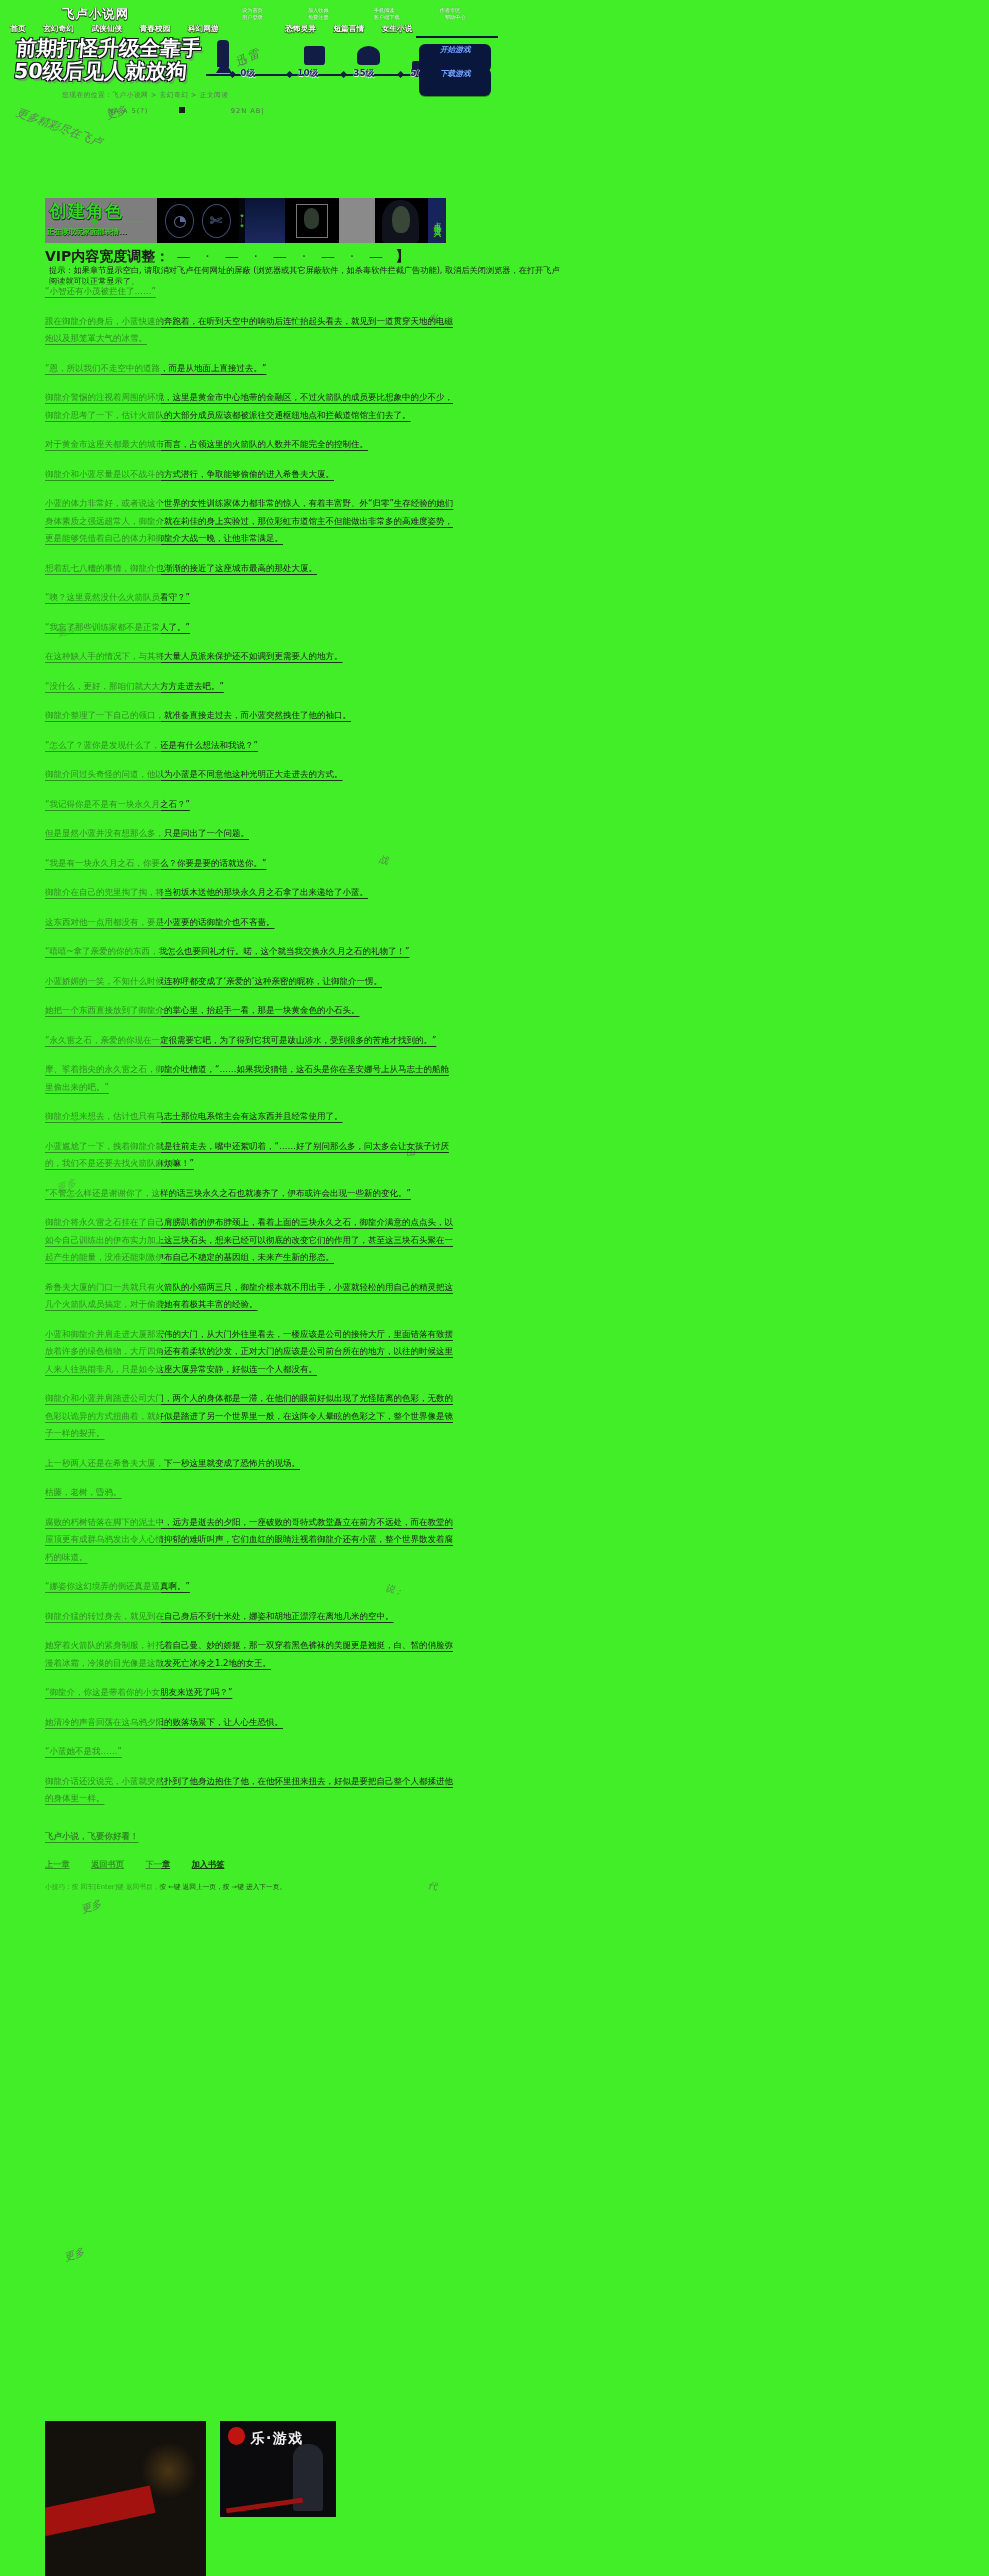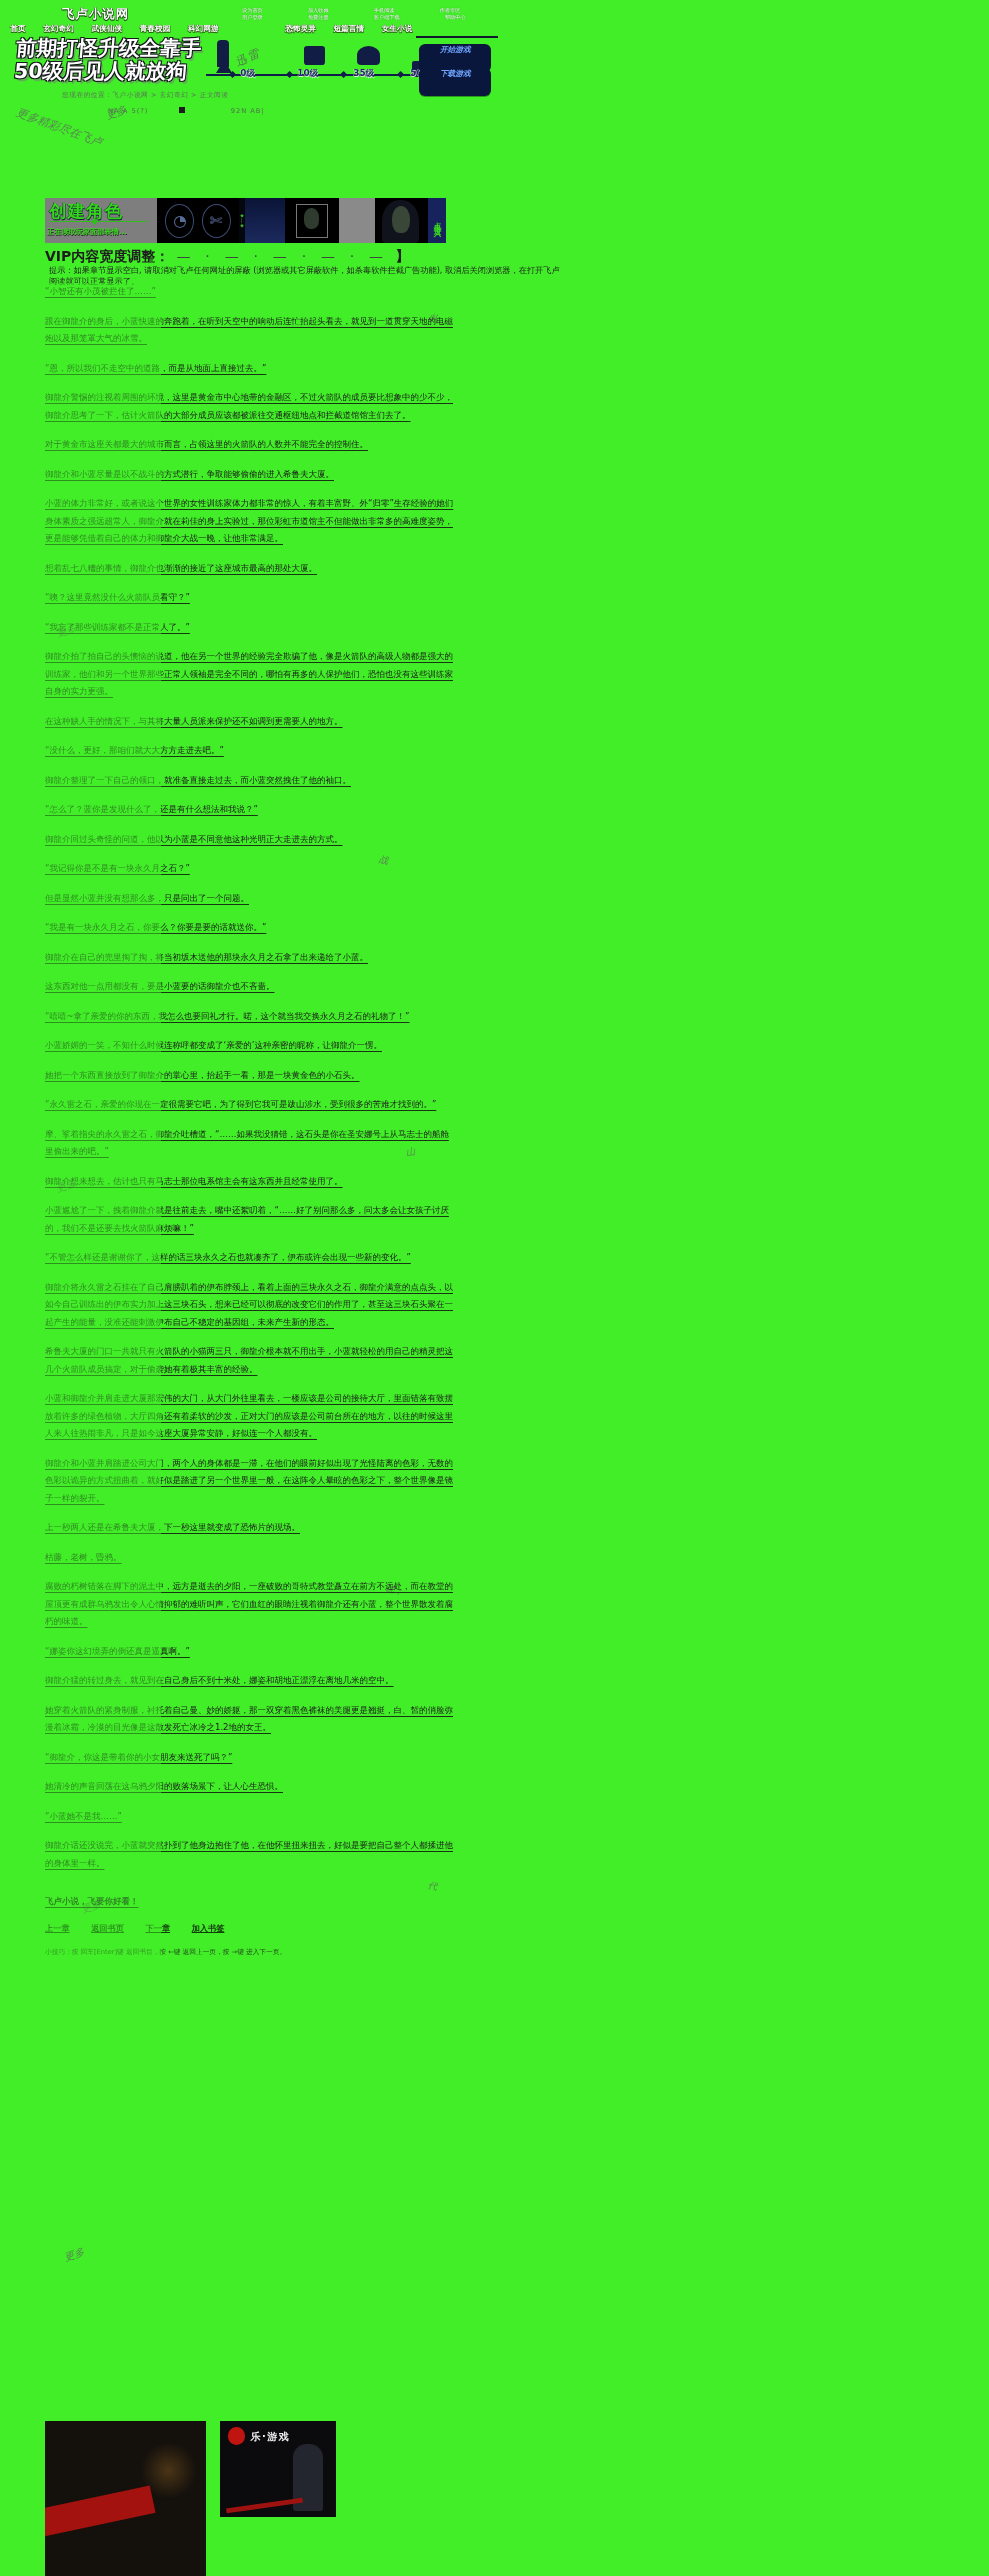--- a/index.html
+++ b/index.html
@@ -90,21 +90,21 @@
   .tail-nav span{font-size:8.2px;color:#143d0e;font-weight:bold;cursor:pointer;text-decoration:underline;}
   .tail-tip{margin-top:13.4px;font-size:6.7px;color:#27471f;}
   
   .footer-ads{position:absolute;top:2421px;left:45px;display:flex;gap:14.4px;align-items:flex-start;}
   .fad-left{width:161px;height:174px;background:#14100c;position:relative;overflow:hidden;}
   .fad-left .ribbon{position:absolute;left:-15.5px;top:77px;width:124px;height:28px;background:#a3120e;transform:rotate(-12deg);}
   .fad-left .glow{position:absolute;right:9.3px;top:20.6px;width:57px;height:57px;border-radius:50%;
     background:radial-gradient(circle,#4a3516 0%,rgba(20,16,12,0) 70%);}
   .fad-right{width:116px;height:96px;background:#0b0b0e;position:relative;overflow:hidden;}
   .fad-right .badge{position:absolute;left:7.2px;top:6.2px;width:17.5px;height:17.5px;border-radius:50%;background:#c01410;}
-  .fad-right .label{position:absolute;left:30px;top:9.3px;color:#f2f2f2;font-size:10px;font-weight:bold;letter-spacing:1.5px;}
+  .fad-right .label{position:absolute;left:30px;top:9.3px;color:#f2f2f2;font-size:14px;font-weight:bold;letter-spacing:1.5px;}
   .fad-right .figure{position:absolute;right:13.4px;top:23px;width:30px;height:67px;border-radius:13.4px 13.4px 3.1px 3.1px;background:#23262e;}
   .fad-right .slash{position:absolute;left:5.2px;bottom:9.3px;width:77px;height:5.2px;background:#9e1310;transform:rotate(-8deg);}
 </style>
 </head>
 <body>
 
 <div class="topbar">
   <div class="logo">飞卢小说网</div>
   <div class="toplinks"><span>设为首页   加入收藏   手机阅读   作者专区</span>
 <span>用户登录   免费注册   客户端下载   帮助中心</span></div>
@@ -195,21 +195,20 @@
     <p>“小智还有小茂被拦住了……”</p>
     <p>跟在御龍介的身后，小蓝快速的奔跑着，在听到天空中的响动后连忙抬起头看去，就见到一道贯穿天地的电磁炮以及那笼罩大气的冰雪。</p>
     <p>“恩，所以我们不走空中的道路，而是从地面上直接过去。”</p>
     <p>御龍介警惕的注视着周围的环境，这里是黄金市中心地带的金融区，不过火箭队的成员要比想象中的少不少，御龍介思考了一下，估计火箭队的大部分成员应该都被派往交通枢纽地点和拦截道馆馆主们去了。</p>
     <p>对于黄金市这座关都最大的城市而言，占领这里的火箭队的人数并不能完全的控制住。</p>
     <p>御龍介和小蓝尽量是以不战斗的方式潜行，争取能够偷偷的进入希鲁夫大厦。</p>
     <p>小蓝的体力非常好，或者说这个世界的女性训练家体力都非常的惊人，有着丰富野、外“归零”生存经验的她们身体素质之强远超常人，御龍介就在莉佳的身上实验过，那位彩虹市道馆主不但能做出非常多的高难度姿势，更是能够凭借着自己的体力和御龍介大战一晚，让他非常满足。</p>
     <p>想着乱七八糟的事情，御龍介也渐渐的接近了这座城市最高的那处大厦。</p>
     <p>“咦？这里竟然没什么火箭队员看守？”</p>
     <p>“我忘了那些训练家都不是正常人了。”</p>
-    <p>御龍介拍了拍自己的头懊恼的说道，他在另一个世界的经验完全欺骗了他，像是火箭队的高级人物都是强大的训练家，他们和另一个世界那些正常人领袖是完全不同的，哪怕有再多的人保护他们，恐怕也没有这些训练家自身的实力更强。</p>
     <p>在这种缺人手的情况下，与其将大量人员派来保护还不如调到更需要人的地方。</p>
     <p>“没什么，更好，那咱们就大大方方走进去吧。”</p>
     <p>御龍介整理了一下自己的领口，就准备直接走过去，而小蓝突然拽住了他的袖口。</p>
     <p>“怎么了？蓝你是发现什么了，还是有什么想法和我说？”</p>
     <p>御龍介回过头奇怪的问道，他以为小蓝是不同意他这种光明正大走进去的方式。</p>
     <p>“我记得你是不是有一块永久月之石？”</p>
     <p>但是显然小蓝并没有想那么多，只是问出了一个问题。</p>
     <p>“我是有一块永久月之石，你要么？你要是要的话就送你。”</p>
     <p>御龍介在自己的兜里掏了掏，将当初坂木送他的那块永久月之石拿了出来递给了小蓝。</p>
     <p>这东西对他一点用都没有，要是小蓝要的话御龍介也不吝啬。</p>

